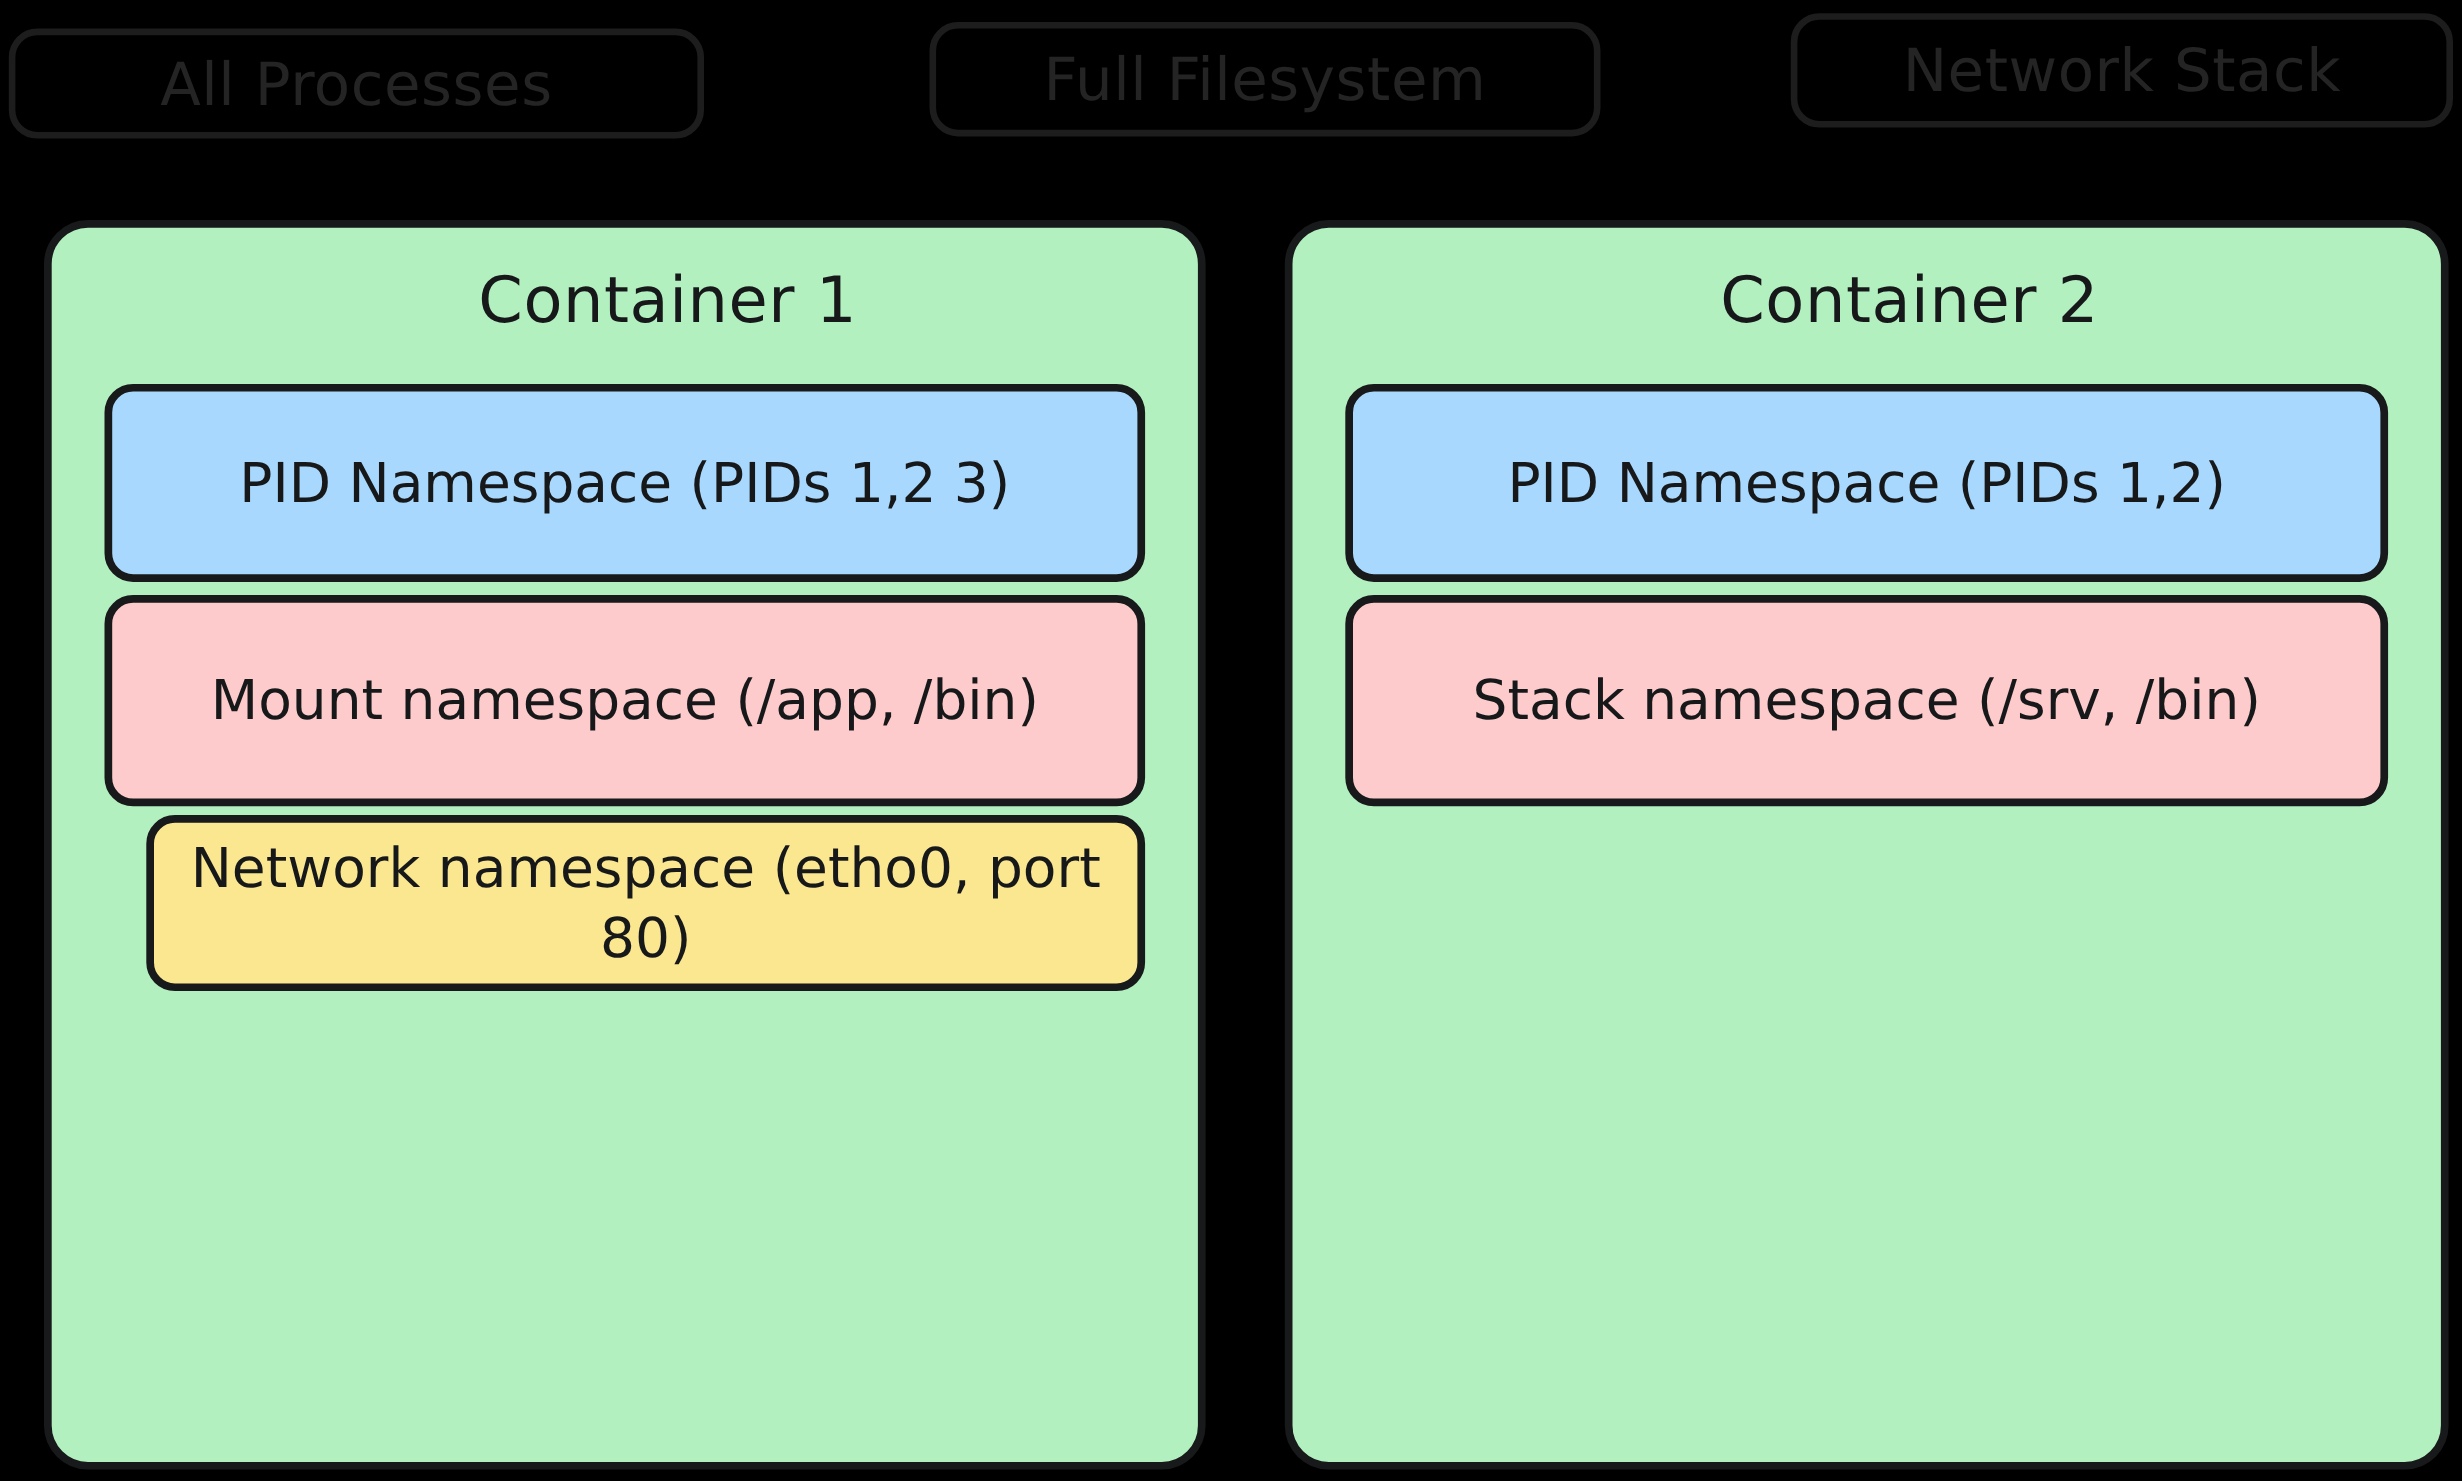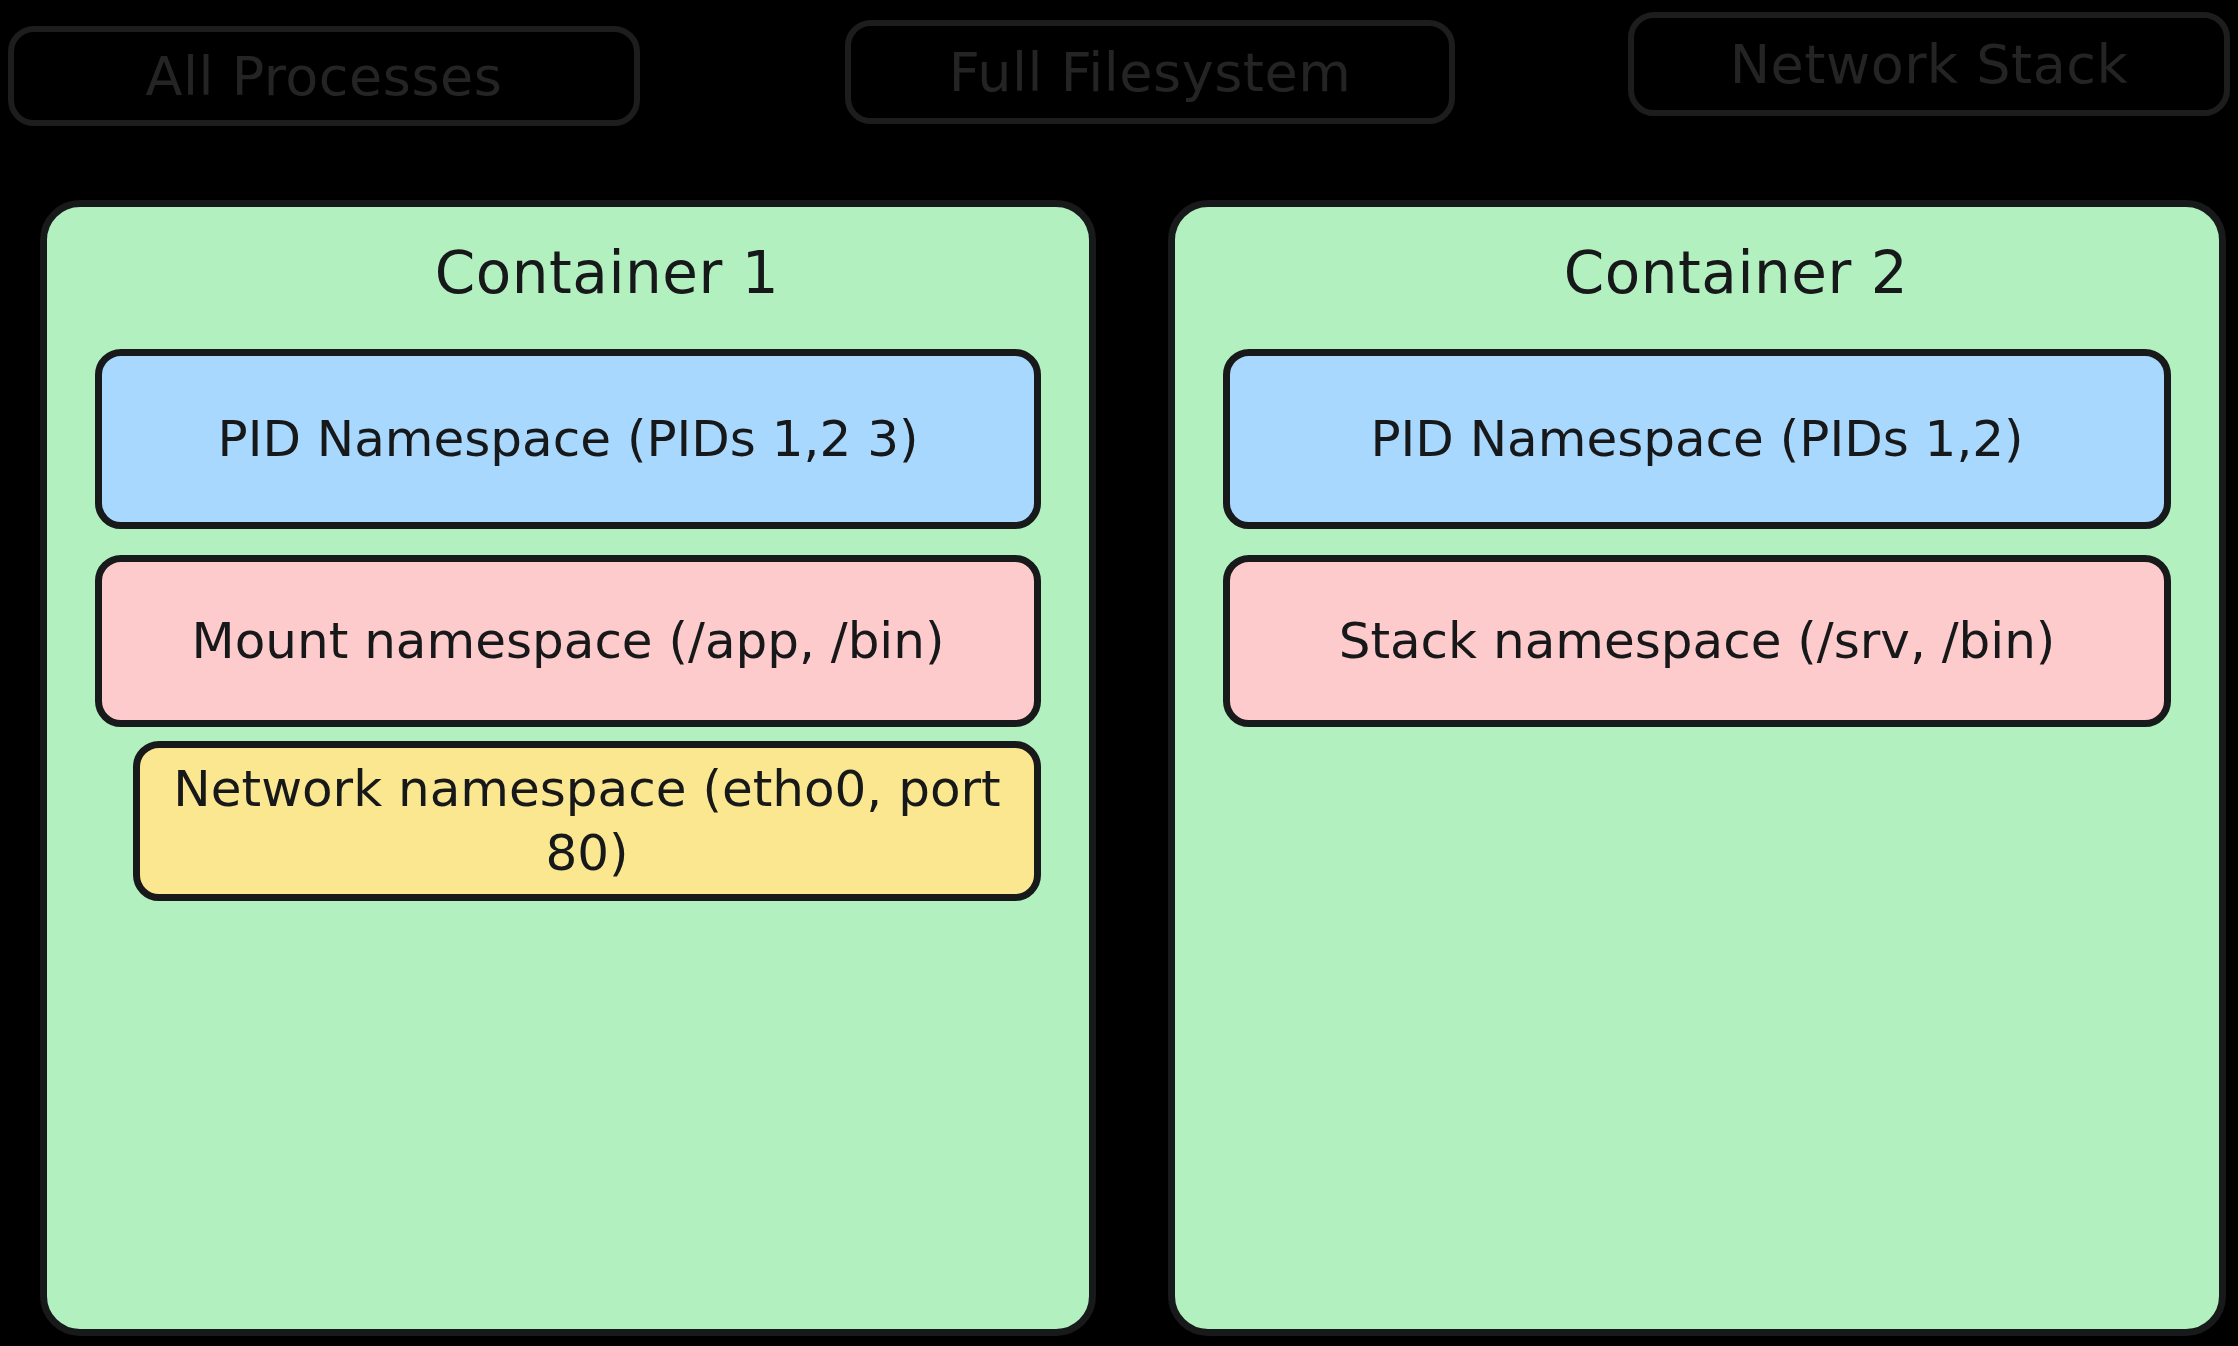--- a/index.html
+++ b/index.html
@@ -104,21 +104,21 @@
   .ns-stack {
     position: absolute;
     top: 142px;
     left: 0;
     width: 100%;
     height: 990px;
   }
 
   .ns-stack .ns-card { position: absolute; }
   .ns-stack .ns-pid     { top: 0px;   height: 180px; }
-  .ns-stack .ns-mount   { top: 206px; height: 172px; }
+  .ns-stack .ns-mount   { top: 192px; height: 192px; }
   .ns-stack .ns-network { top: 392px; height: 160px; }
 
   .ns-label { display: block; }
 </style>
 </head>
 <body>
 
 <div class="canvas">
 
   <div class="host-row">

